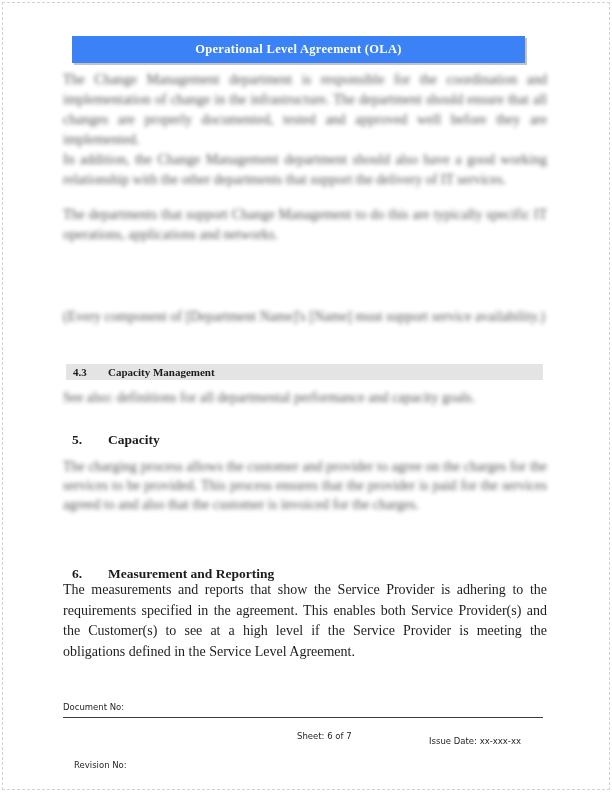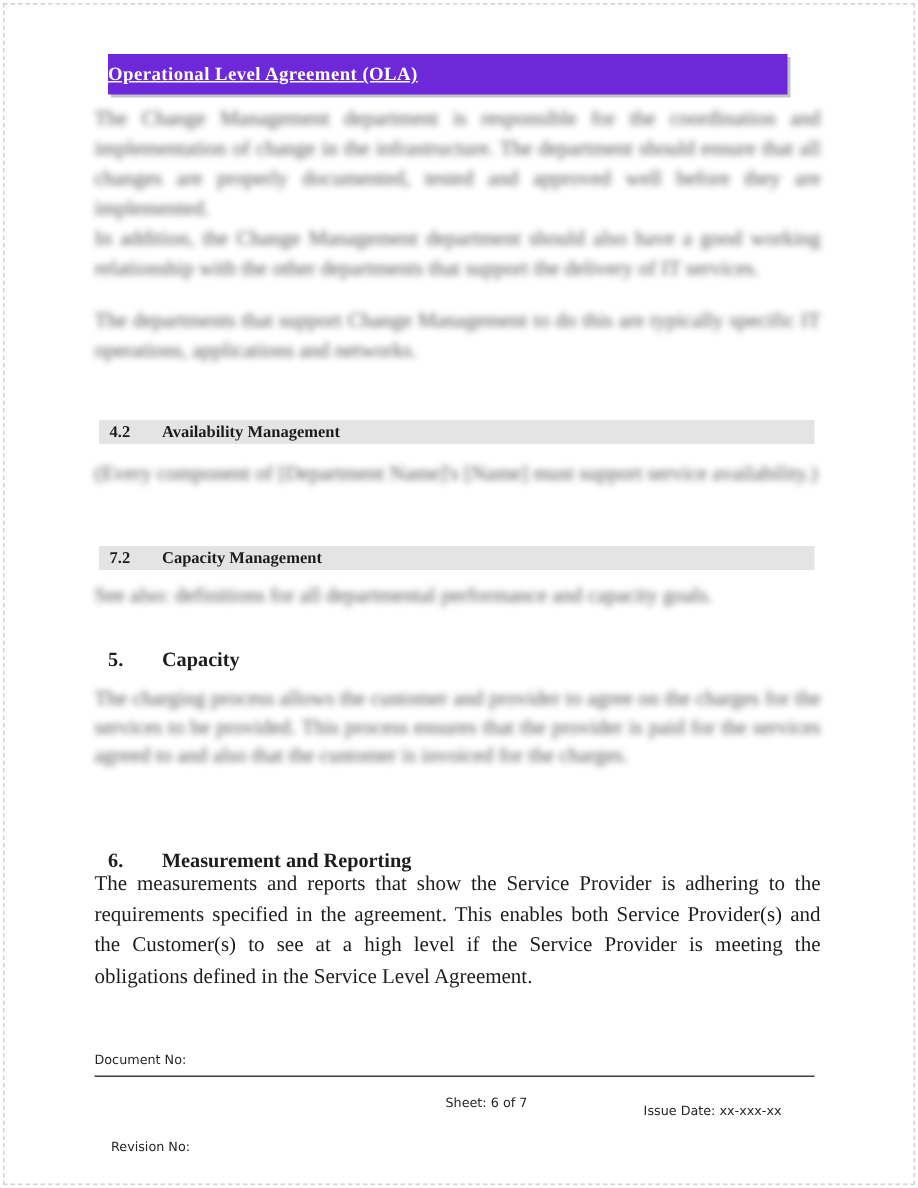--- a/index.html
+++ b/index.html
@@ -10,25 +10,25 @@
     overflow:hidden;
     font-family:"Liberation Serif","DejaVu Serif",serif;
   }
   .page-edge{
     position:absolute;inset:2px;
     border:1px dashed #d2d2d2;
     pointer-events:none;
   }
   .title-bar{
     position:absolute;left:72px;top:36px;width:453px;height:27px;
-    background:#6d28d9;
+    background:#3b82f6;
     box-shadow:2px 2px 0 #c3c3c3;
     color:#ffffff;
     font-size:12.5px;font-weight:bold;letter-spacing:.3px;
-    line-height:27px;text-decoration:underline;
+    line-height:27px;text-align:center;
   }
   .body{
     position:absolute;left:63px;width:484px;margin:0;
     font-size:14px;line-height:20px;color:#1d1d1d;
     text-align:justify;
   }
   .blur{
     filter:blur(2.1px);
     color:#3a3a3a;opacity:.85;
   }
@@ -76,27 +76,24 @@
   <div class="page-edge"></div>
 
   <div class="title-bar">
     <span>Operational Level Agreement (OLA)</span>
   </div>
 
   <p class="body blur p1">The Change Management department is responsible for the coordination and implementation of change in the infrastructure. The department should ensure that all changes are properly documented, tested and approved well before they are implemented.</p>
   <p class="body blur p2">In addition, the Change Management department should also have a good working relationship with the other departments that support the delivery of IT services.</p>
   <p class="body blur p3">The departments that support Change Management to do this are typically specific IT operations, applications and networks.</p>
 
-  <div class="h2 h2-42">
-    <span class="num">4.2</span><span class="lbl">Availability Management</span>
-  </div>
   <p class="body blur p42">(Every component of [Department Name]'s [Name] must support service availability.)</p>
 
   <div class="h2 h2-43">
-    <span class="num">7.2</span><span class="lbl">Capacity Management</span>
+    <span class="num">4.3</span><span class="lbl">Capacity Management</span>
   </div>
   <p class="body blur p43">See also: definitions for all departmental performance and capacity goals.</p>
 
   <div class="h1 h1-5">
     <span class="num">5.</span><span class="lbl">Capacity</span>
   </div>
   <p class="body blur p5">The charging process allows the customer and provider to agree on the charges for the services to be provided. This process ensures that the provider is paid for the services agreed to and also that the customer is invoiced for the charges.</p>
 
   <div class="h1 h1-6">
     <span class="num">6.</span><span class="lbl">Measurement and Reporting</span>

